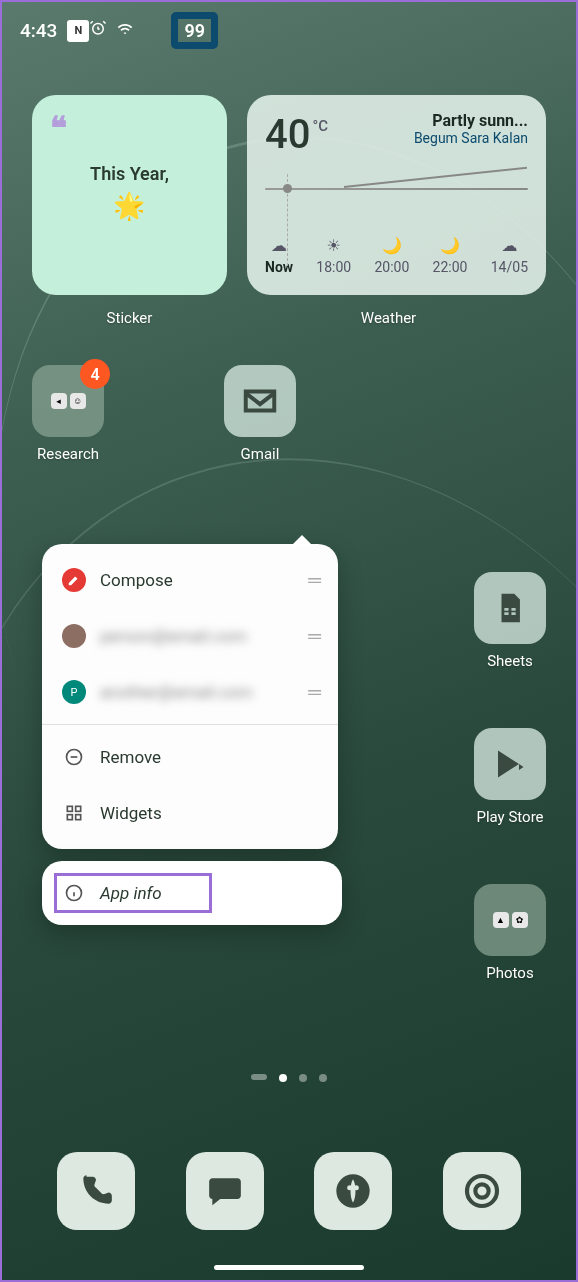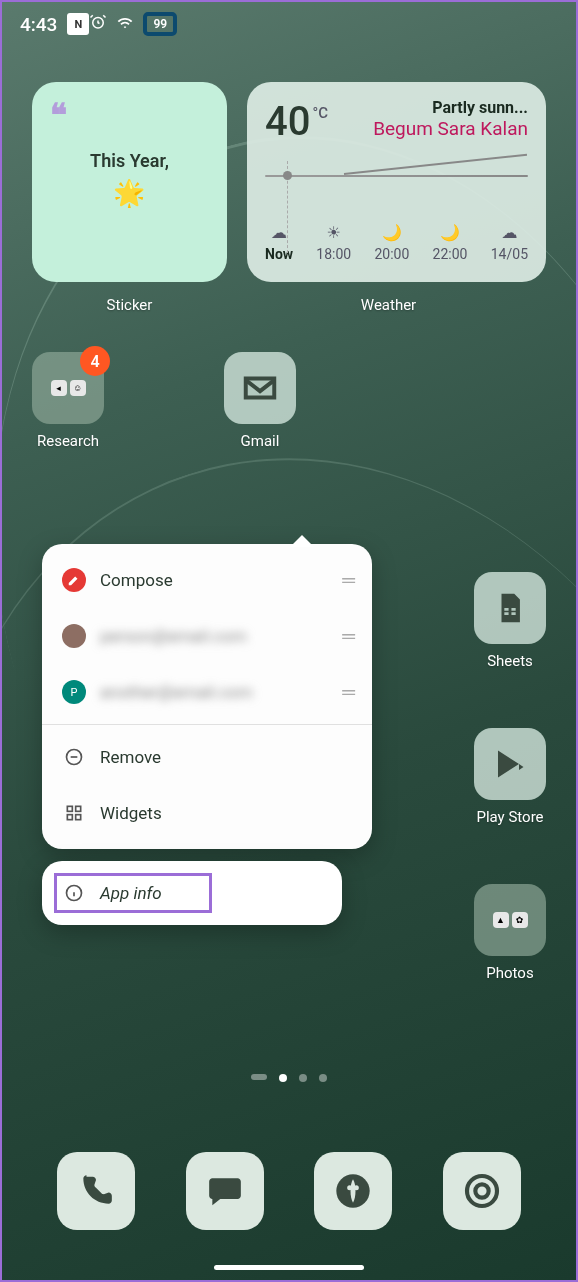--- a/index.html
+++ b/index.html
@@ -5,37 +5,37 @@
 * { margin: 0; padding: 0; box-sizing: border-box; font-family: -apple-system, BlinkMacSystemFont, 'Segoe UI', Roboto, sans-serif; }
 body { width: 578px; height: 1282px; position: relative; overflow: hidden; border: 2px solid #9b6dd7; }
 .wallpaper { position: absolute; inset: 0; background: linear-gradient(160deg, #5a7a6d 0%, #3d5f52 30%, #2a4a3d 60%, #1a3a2d 100%); }
 .wallpaper::before { content:''; position:absolute; top:10%; right:-20%; width:120%; height:70%; border-radius:50%; border-top:3px solid rgba(180,210,195,0.25); transform:rotate(-15deg); }
 .wallpaper::after { content:''; position:absolute; top:35%; right:-30%; width:140%; height:80%; border-radius:50%; border-top:2px solid rgba(180,210,195,0.2); transform:rotate(-18deg); }
 
 .status-bar { position:relative; display:flex; justify-content:flex-start; align-items:center; padding:10px 18px 6px; color:#fff; font-size:19px; font-weight:500; z-index:10; }
 .status-left { display:flex; align-items:center; gap:10px; }
 .status-right { display:flex; align-items:center; gap:8px; }
 .notif-icon { width:22px; height:22px; background:#fff; border-radius:3px; display:flex; align-items:center; justify-content:center; color:#333; font-size:11px; font-weight:bold; }
-.battery { display:flex; align-items:center; border:4px solid #0c4a6e; border-radius:5px; padding:1px 6px; font-size:12px; font-weight:600; }
+.battery { display:flex; align-items:center; border:7px solid #0c4a6e; border-radius:5px; padding:1px 6px; font-size:18px; font-weight:600;margin-left:28px; }
 
 .home { position:relative; padding:40px 30px 0; z-index:5; }
 
 .widget-row { display:flex; gap:20px; margin-bottom:14px; }
 .sticker-widget { width:195px; height:200px; background:#c4f0db; border-radius:24px; padding:20px 16px; position:relative; text-align:center; }
 .quote-mark { position:absolute; top:14px; left:18px; color:#b39ddb; font-size:32px; font-weight:bold; }
 .sticker-text { margin-top:48px; font-size:18px; font-weight:600; color:#2a3a30; line-height:1.2; }
 .sun-emoji { margin-top:6px; font-size:26px; }
 
 .weather-widget { flex:1; height:200px; background:rgba(220,235,228,0.92); border-radius:24px; padding:16px 18px; }
 .weather-top { display:flex; justify-content:space-between; align-items:flex-start; }
 .temp { font-size:40px; font-weight:500; color:#2a3a30; display:flex; align-items:flex-start; }
 .temp-unit { font-size:15px; margin-top:6px; margin-left:2px; color:#556; }
 .weather-desc { text-align:right; }
 .weather-cond { font-size:16px; font-weight:700; color:#1a2a20; }
-.weather-loc { font-size:19px; color:#be185d; }
+.weather-loc { font-size:14px; color:#0c4a6e; }
 .weather-graph { height:52px; margin-top:16px; position:relative; }
 .graph-line { position:absolute; top:14px; left:0; right:0; height:2px; background:linear-gradient(90deg, #999 15%, #888 100%); border-radius:2px; transform-origin:left; }
 .graph-line::after { content:''; position:absolute; right:0; top:-2px; width:70%; height:2px; background:#888; transform:rotate(-6deg); transform-origin:left; }
 .graph-dot { position:absolute; top:10px; left:18px; width:9px; height:9px; background:#888; border-radius:50%; }
 .graph-vline { position:absolute; top:0; left:22px; bottom:-40px; width:0; border-left:1.5px dashed #aaa; }
 .weather-times { display:flex; justify-content:space-between; margin-top:10px; font-size:14px; color:#556; }
 .wt-col { display:flex; flex-direction:column; align-items:center; gap:4px; }
 .wt-now { font-weight:700; color:#1a2a20; }
 .wt-icon { font-size:16px; }
 
@@ -50,21 +50,21 @@
 .folder-icon { width:72px; height:72px; background:rgba(140,165,150,0.7); border-radius:18px; display:flex; align-items:center; justify-content:center; gap:3px; padding:8px; }
 .mini-app { width:16px; height:16px; background:#e8e8e8; border-radius:4px; font-size:9px; display:flex; align-items:center; justify-content:center; }
 .badge { position:absolute; top:-6px; right:-6px; width:30px; height:30px; background:#ff5722; border-radius:50%; color:#fff; font-size:16px; font-weight:600; display:flex; align-items:center; justify-content:center; }
 .icon-label { color:#fff; font-size:15px; text-shadow:0 1px 2px rgba(0,0,0,0.3); }
 
 .right-col { position:absolute; right:30px; top:570px; display:flex; flex-direction:column; gap:58px; }
 .right-col .app-icon-wrap { align-items:center; }
 
 .popup-container { position:absolute; left:40px; top:542px; z-index:20; }
 .popup-arrow { position:absolute; top:-9px; left:248px; width:0; height:0; border-left:12px solid transparent; border-right:12px solid transparent; border-bottom:12px solid #fff; }
-.popup { width:330px; background:#fdfdfd; border-radius:20px; padding:8px 0; box-shadow:0 8px 24px rgba(0,0,0,0.25); }
+.popup { width:296px; background:#fdfdfd; border-radius:20px; padding:8px 0; box-shadow:0 8px 24px rgba(0,0,0,0.25); }
 .popup-item { display:flex; align-items:center; gap:14px; padding:16px 20px; font-size:17px; color:#2a3a30; }
 .pi-icon { width:24px; height:24px; display:flex; align-items:center; justify-content:center; flex-shrink:0; }
 .pi-drag { margin-left:auto; color:#aaa; font-size:18px; letter-spacing:-3px; }
 .pi-compose { background:#e53935; border-radius:50%; }
 .pi-account { border-radius:50%; }
 .pi-account.a1 { background:#8d6e63; }
 .pi-account.a2 { background:#00897b; color:#fff; font-size:11px; }
 .blurred { filter:blur(5px); color:#888; }
 .popup-divider { height:1px; background:#e0e0e0; margin:4px 0; }
 .popup-static .pi-icon svg, .popup-static .pi-icon { color:#555; }

